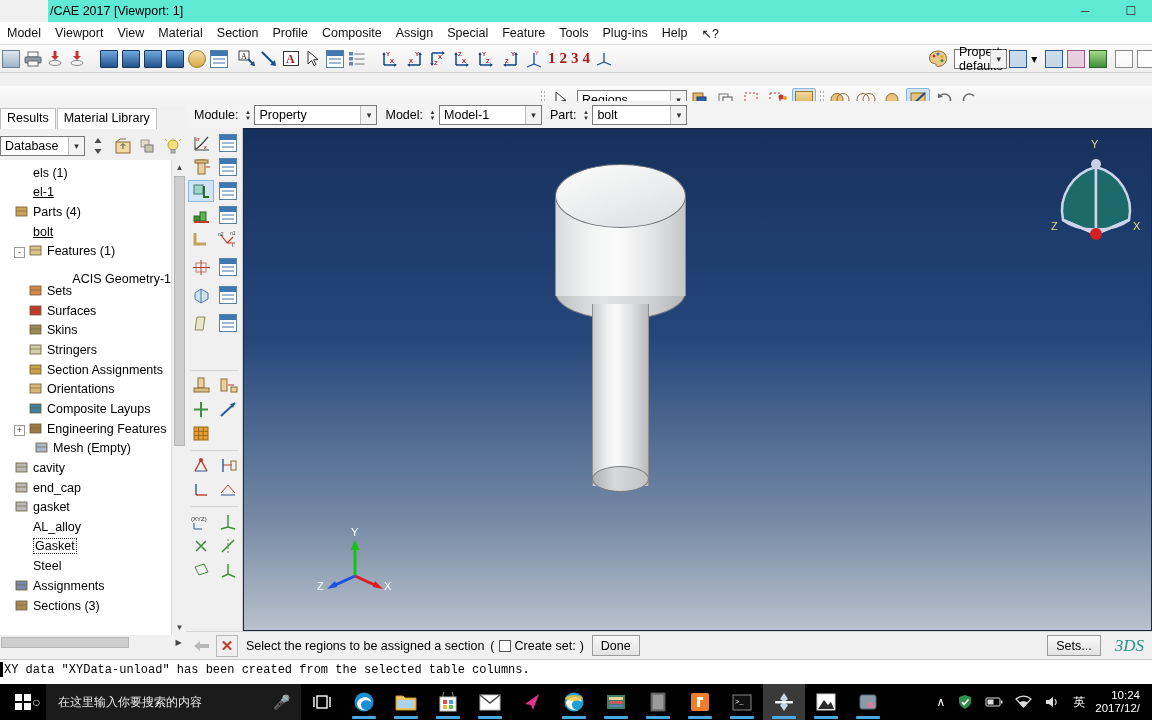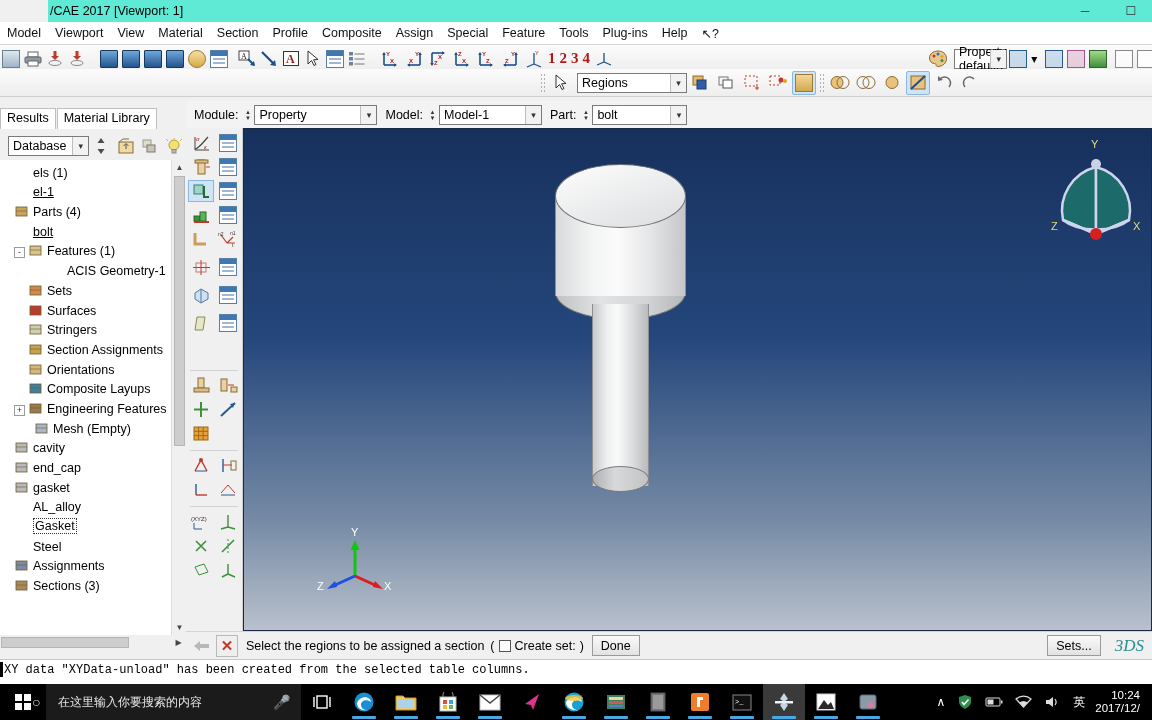--- a/index.html
+++ b/index.html
@@ -30,21 +30,21 @@
   .menuitem { padding:2px 7px; font-size:12.5px; white-space:nowrap; color:#101010; }
 
   
   .toolbar {
     position:absolute; left:0; width:1152px; height:28px;
     background:linear-gradient(#fbfbfb,#eeeeee);
     border-bottom:1px solid #cfcfcf;
     display:flex; align-items:center;
   }
   .tb1 { top:45px; }
-  .tb2 { top:69px; }
+  .tb2 { top:86px; }
 
   .tbtn { width:24px; height:24px; margin:0 1px; display:flex; align-items:center;
           justify-content:center; border:1px solid transparent; border-radius:2px; }
   .tbtn.on { border-color:#8bb7dd; background:#cfe4f6; }
   .grip { width:6px; height:20px; margin:0 2px;
           background-image:radial-gradient(#b0b0b0 40%, transparent 41%);
           background-size:3px 4px; }
   .sep { width:1px; height:20px; background:#cccccc; margin:0 3px; }
 
   
@@ -507,21 +507,21 @@
         </svg>
     </div>
   </div>
 
   <div class="lefttabs">
     <div class="ltab active">Results</div>
     <div class="ltab active">Material Library</div>
   </div>
 
   <div class="treetool">
-    <div class="combo" style="width:88px;margin-left:8px">
+    <div class="combo" style="width:88px;margin-left:0px">
       <span>Database</span>
       <span class="arw">▾</span>
     </div>
     <div class="tbtn">
       <svg width="16" height="18" viewBox="0 0 16 18">
           <path d="M8 1 L4.5 6 L11.5 6Z" fill="#4d4d4d"></path>
           <path d="M8 17 L4.5 12 L11.5 12Z" fill="#4d4d4d"></path>
         </svg>
     </div>
     <div class="tbtn">
@@ -572,40 +572,48 @@
         <span class="tlbl u">bolt</span>
       </div>
       <div class="trow" style="padding-left: 14px;">
         <span class="exp">-</span>
         <span class="tico"><svg width="15" height="13" viewBox="0 0 15 13">
             <rect x="2" y="2" width="11" height="9" fill="#d8c48a" stroke="#6b5a38" stroke-width="0.8"></rect>
             <path d="M2 6h11" stroke="#6b5a38" stroke-width="0.6"></path>
           </svg></span>
         <span class="tlbl">Features (1)</span>
       </div>
-      <div class="trow" style="padding-left: 34px;">
+      <div class="trow" style="padding-left: 34px; flex-direction: column;">
         <span class="expph"></span>
         <span class="tico"></span>
         <span class="tlbl">ACIS Geometry-1</span>
       </div>
       <div class="trow" style="padding-left: 14px;">
         <span class="expph"></span>
         <span class="tico"><svg width="15" height="13" viewBox="0 0 15 13">
             <rect x="2" y="2" width="11" height="9" fill="#d08a4a" stroke="#6b5a38" stroke-width="0.8"></rect>
             <path d="M2 6h11" stroke="#6b5a38" stroke-width="0.6"></path>
           </svg></span>
         <span class="tlbl">Sets</span>
       </div>
       <div class="trow" style="padding-left: 14px;">
         <span class="expph"></span>
         <span class="tico"><svg width="15" height="13" viewBox="0 0 15 13">
             <rect x="2" y="2" width="11" height="9" fill="#c0392b" stroke="#6b5a38" stroke-width="0.8"></rect>
             <path d="M2 6h11" stroke="#6b5a38" stroke-width="0.6"></path>
           </svg></span>
         <span class="tlbl">Surfaces</span>
+      </div>
+      <div class="trow" style="padding-left: 14px;">
+        <span class="expph"></span>
+        <span class="tico"><svg width="15" height="13" viewBox="0 0 15 13">
+            <rect x="2" y="2" width="11" height="9" fill="#9a8a5a" stroke="#6b5a38" stroke-width="0.8"></rect>
+            <path d="M2 6h11" stroke="#6b5a38" stroke-width="0.6"></path>
+          </svg></span>
+        <span class="tlbl">Skins</span>
       </div>
       <div class="trow" style="padding-left: 14px;">
         <span class="expph"></span>
         <span class="tico"><svg width="15" height="13" viewBox="0 0 15 13">
             <rect x="2" y="2" width="11" height="9" fill="#cfcfae" stroke="#6b5a38" stroke-width="0.8"></rect>
             <path d="M2 6h11" stroke="#6b5a38" stroke-width="0.6"></path>
           </svg></span>
         <span class="tlbl">Stringers</span>
       </div>
       <div class="trow" style="padding-left: 14px;">

